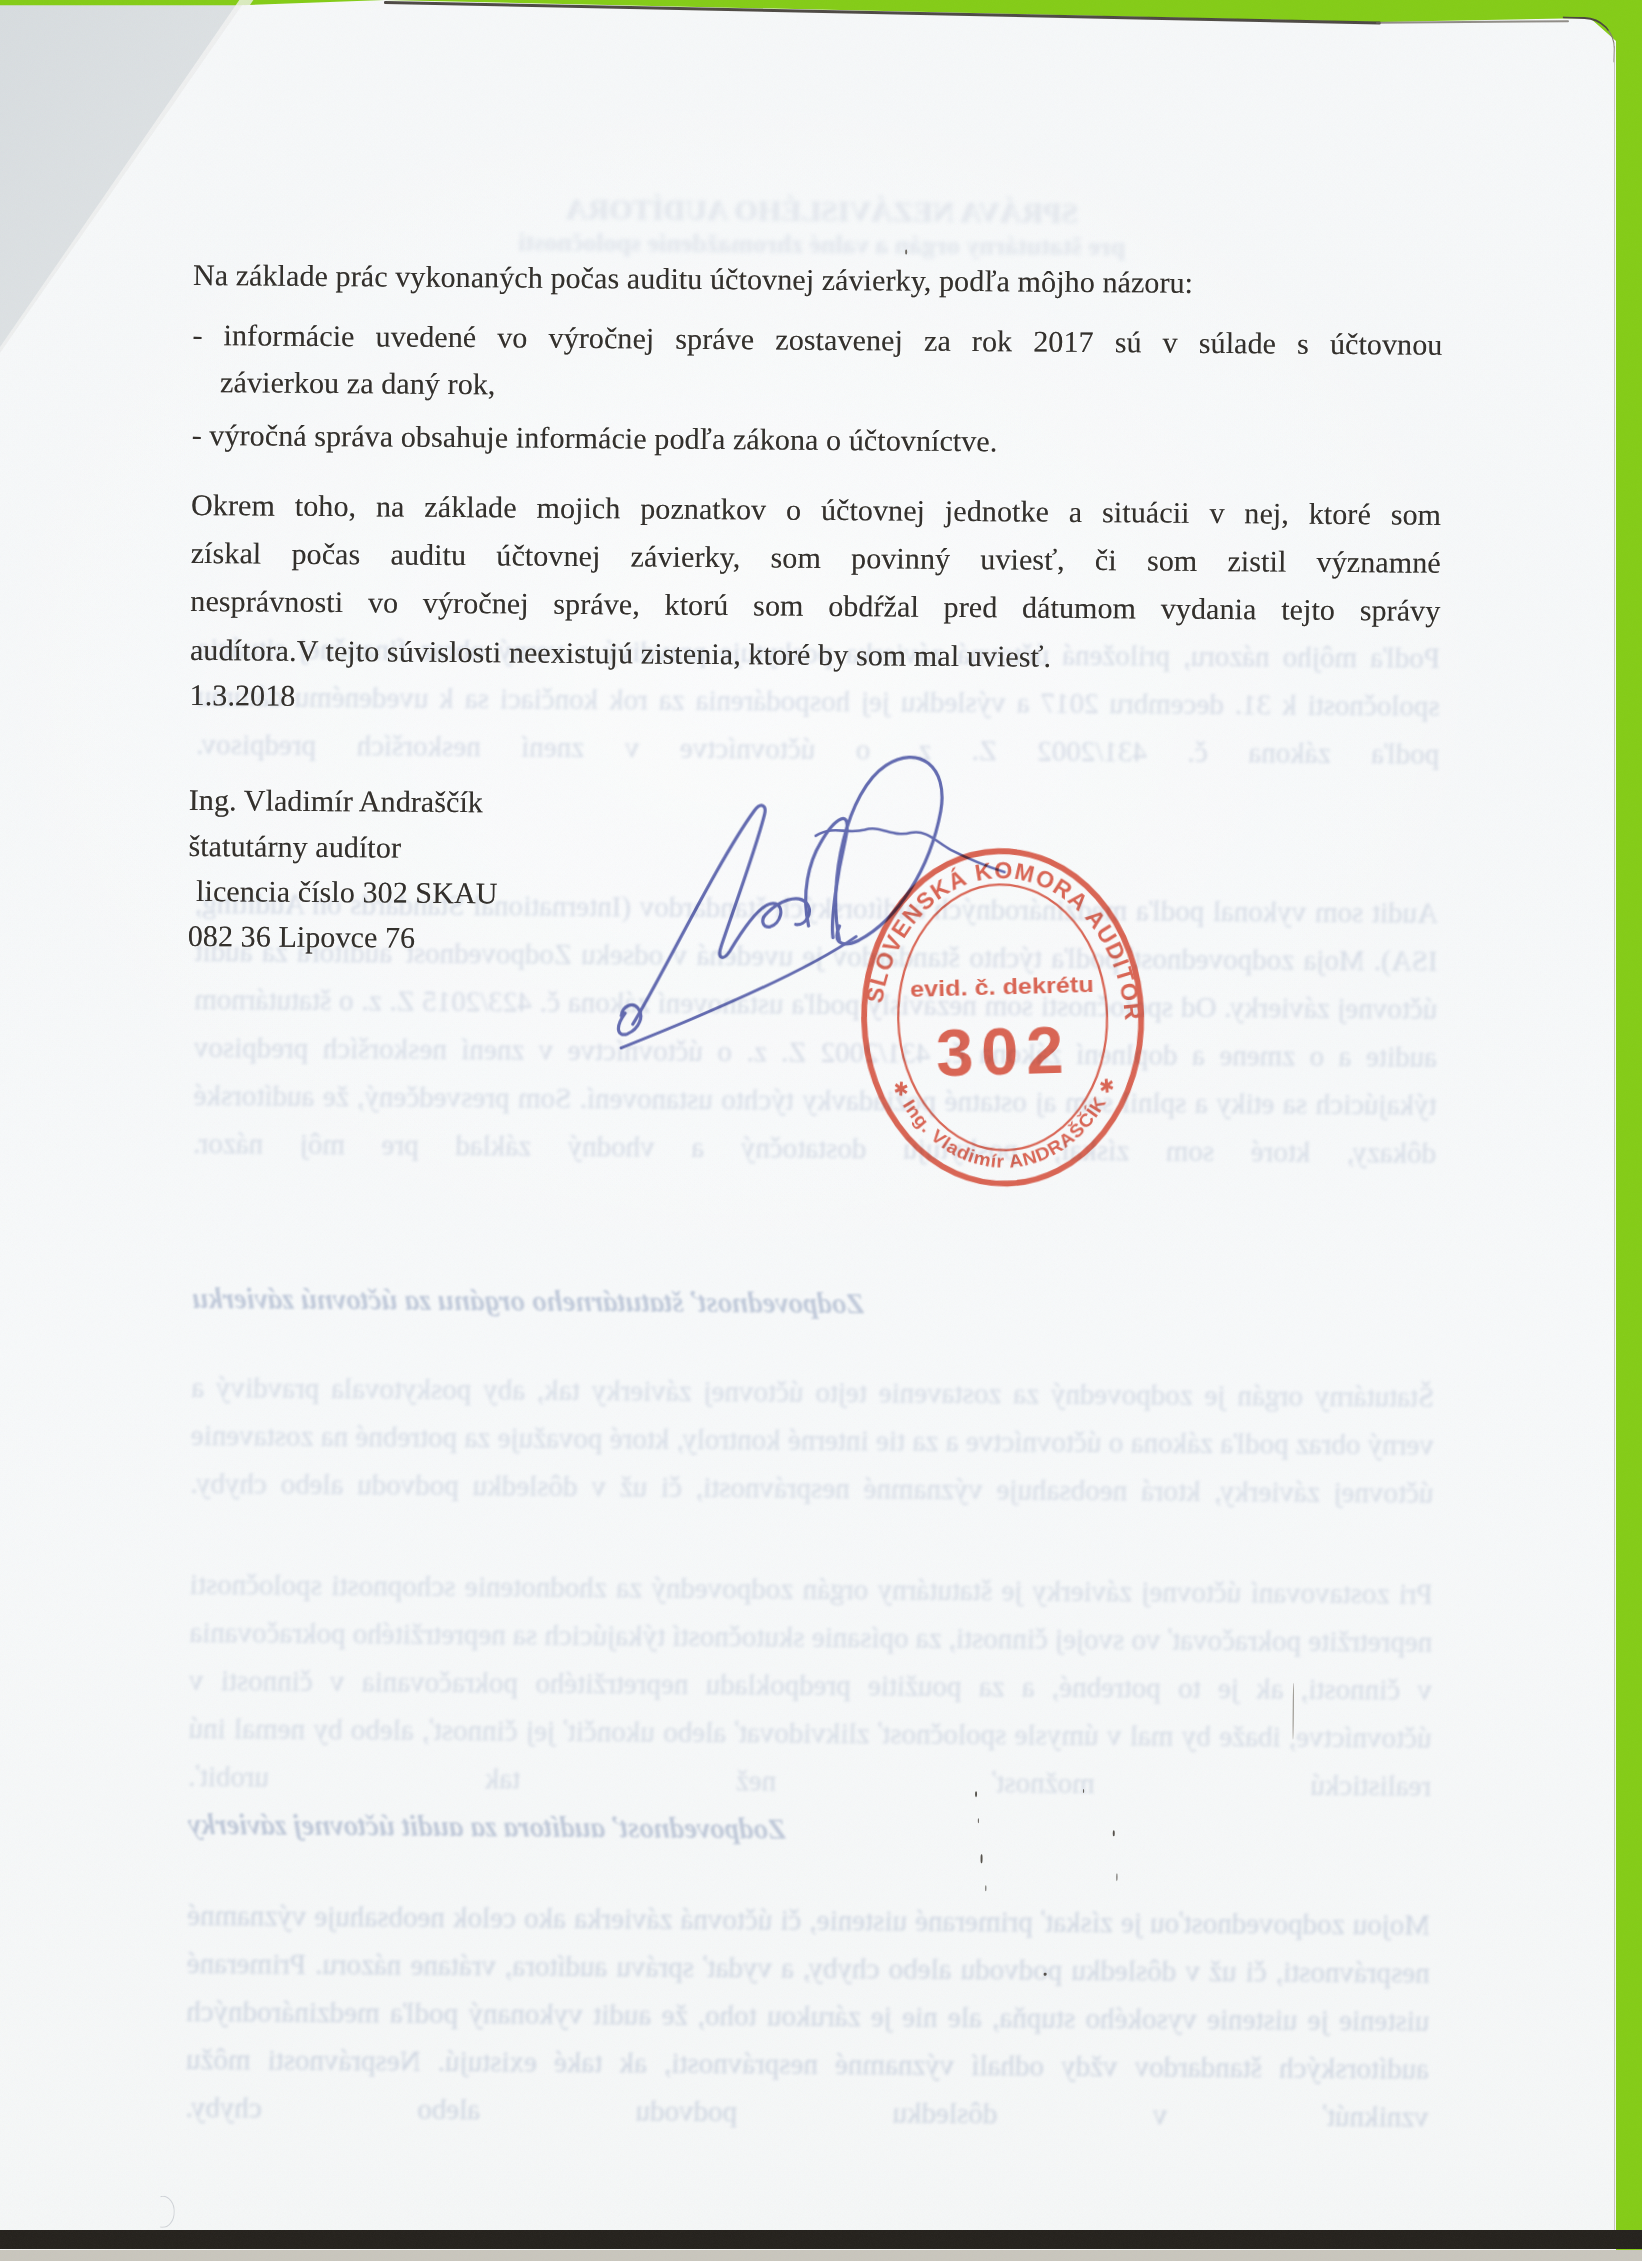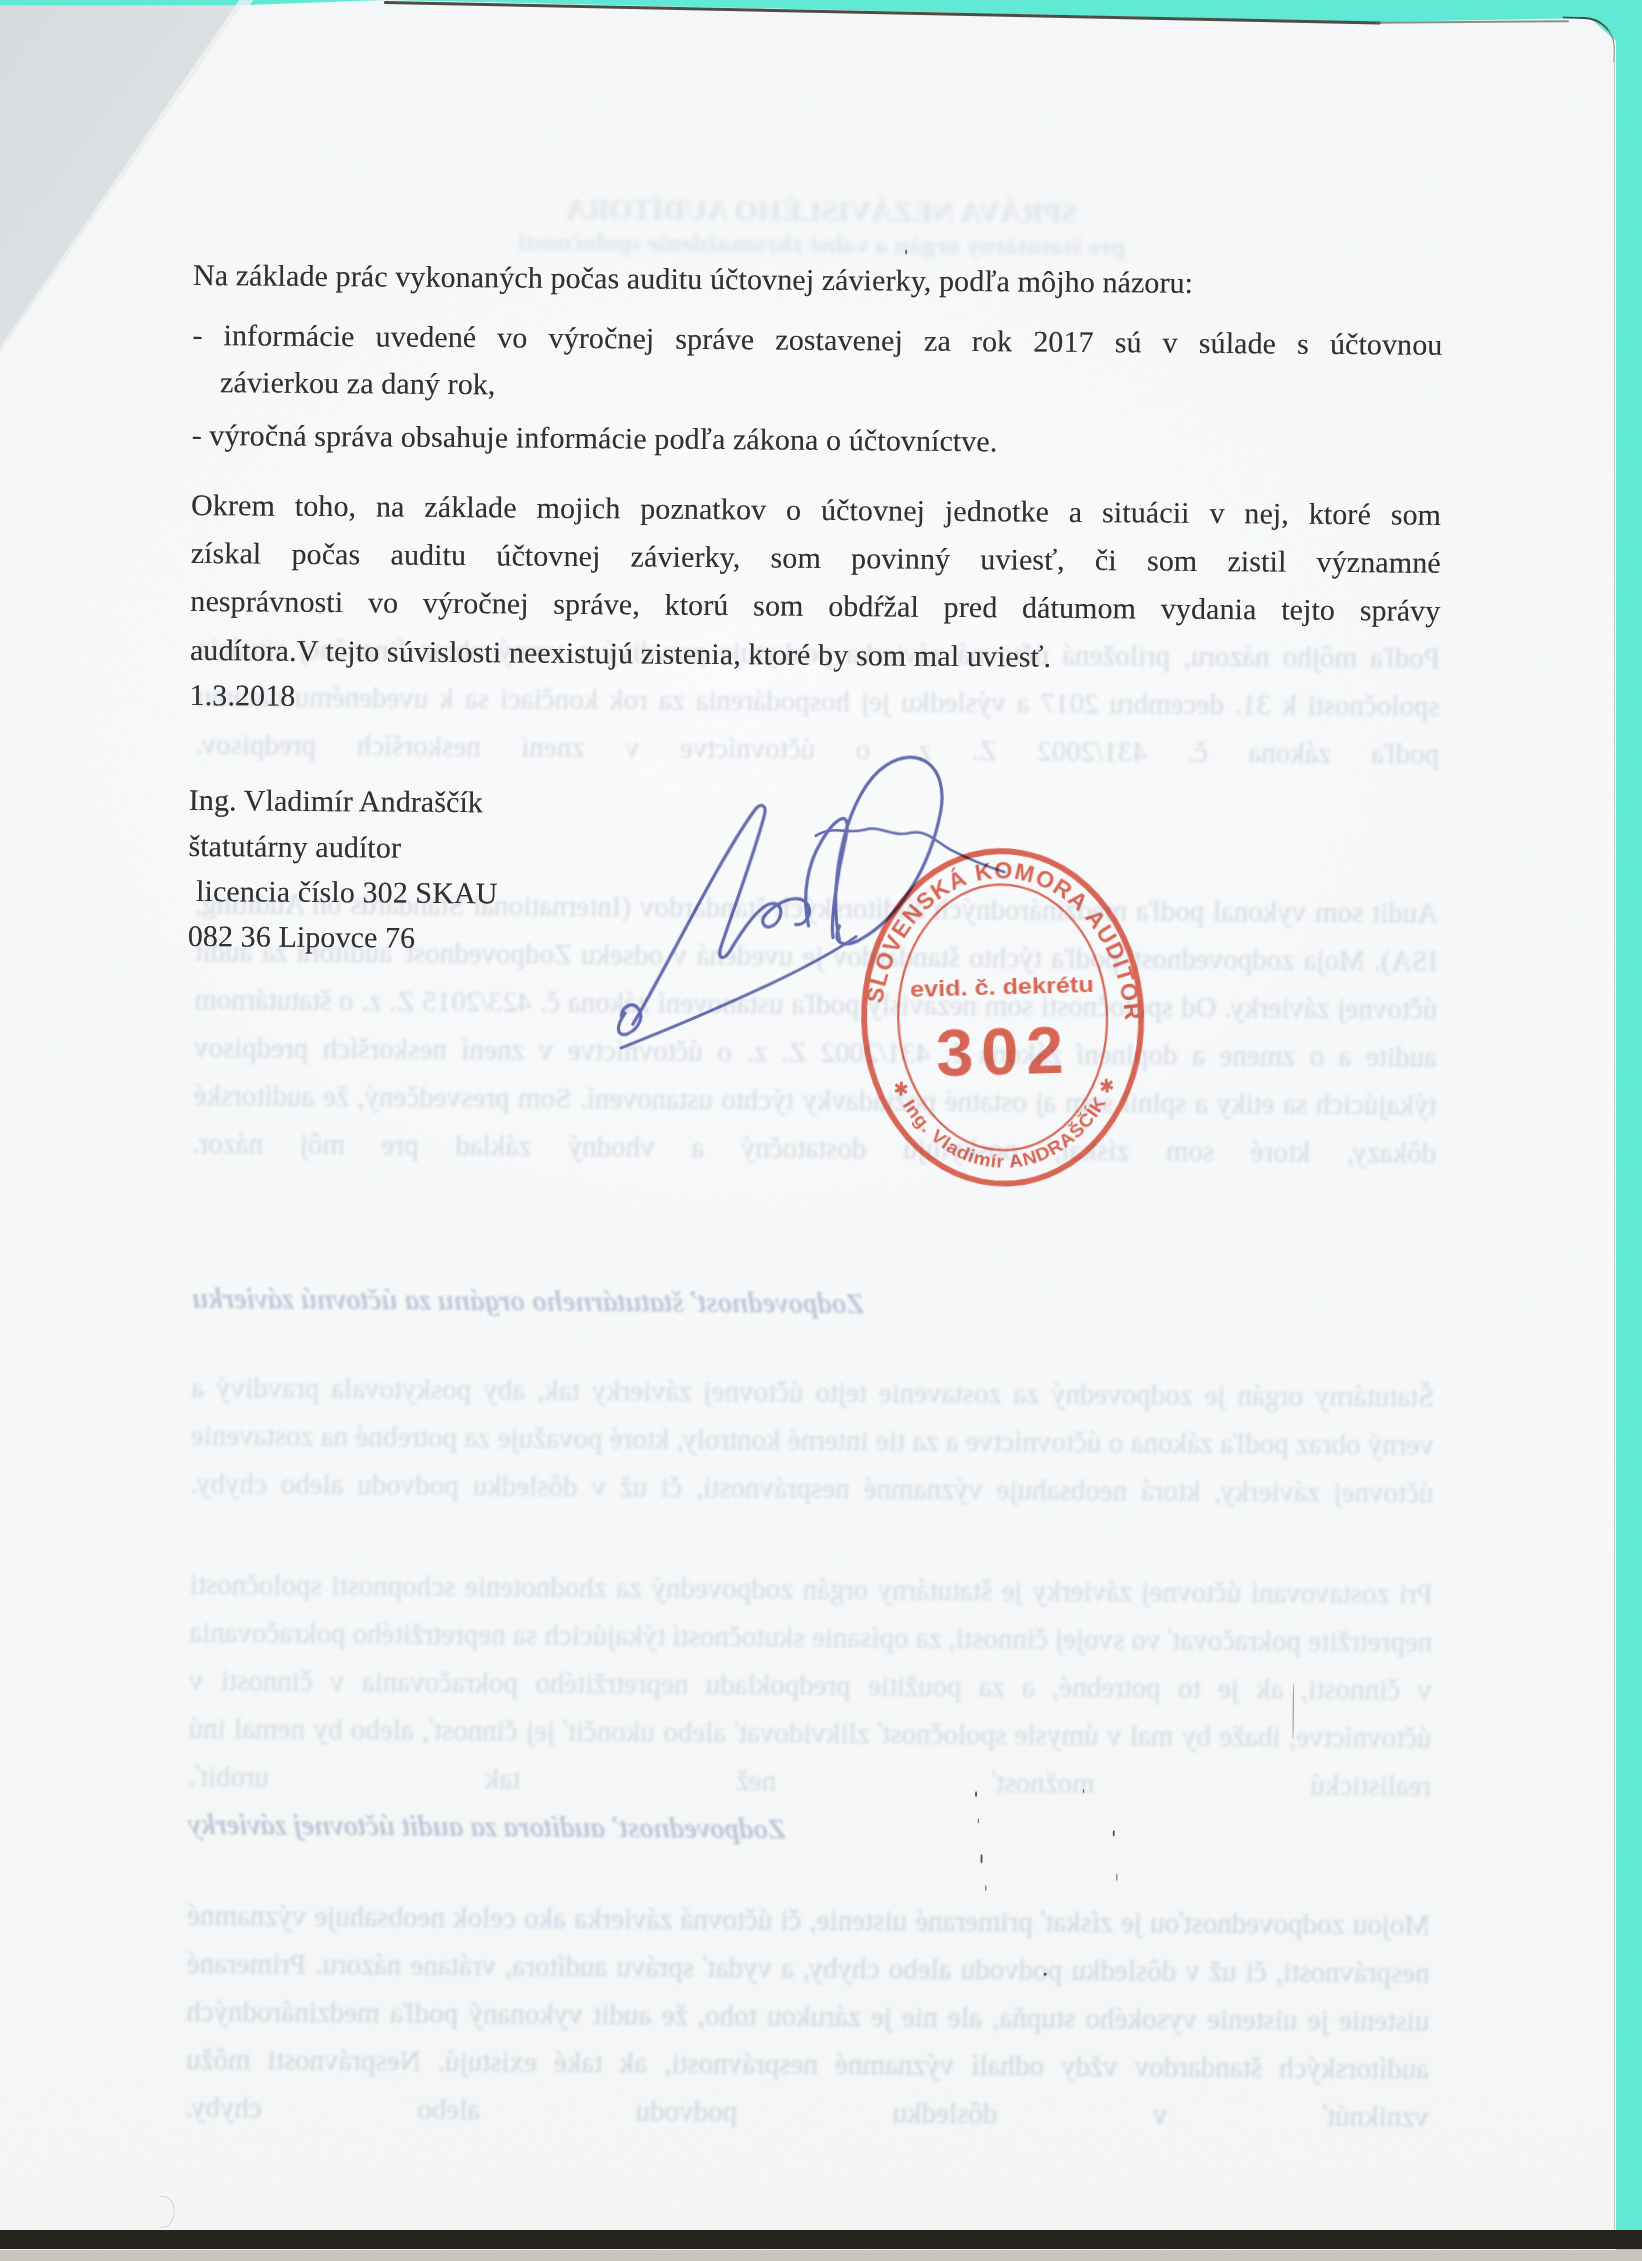--- a/index.html
+++ b/index.html
@@ -1,16 +1,16 @@
 <!DOCTYPE html>
 <html style="font-size:10.3px"><head>
 <meta charset="utf-8">
 <style>
   html,body{margin:0;padding:0;background:#e8e6e0;}
-  #scan{position:relative;width:1643px;height:2261px;background:#5eead4;overflow:hidden;
+  #scan{position:relative;width:1643px;height:2261px;background:#84cc16;overflow:hidden;
         font-family:"Liberation Serif",serif;}
   .abs{position:absolute;}
   
   #corner-tri{left:0;top:0;width:399px;height:399px;
     clip-path:polygon(0px 5.2px,244px 5.2px,0px 361px);
     background:linear-gradient(128deg,#d7dcdf 0%,#dfe3e5 55%,#e9eceb 100%);}
   #corner-edge{left:-3.9px;top:-2.6px;width:451px;height:451px;pointer-events:none;
     clip-path:polygon(245px 0px,259px 0px,10.3px 368px,-3.9px 361px);
     background:linear-gradient(128deg,rgba(255,255,255,.9),rgba(200,200,196,.45));}
   

